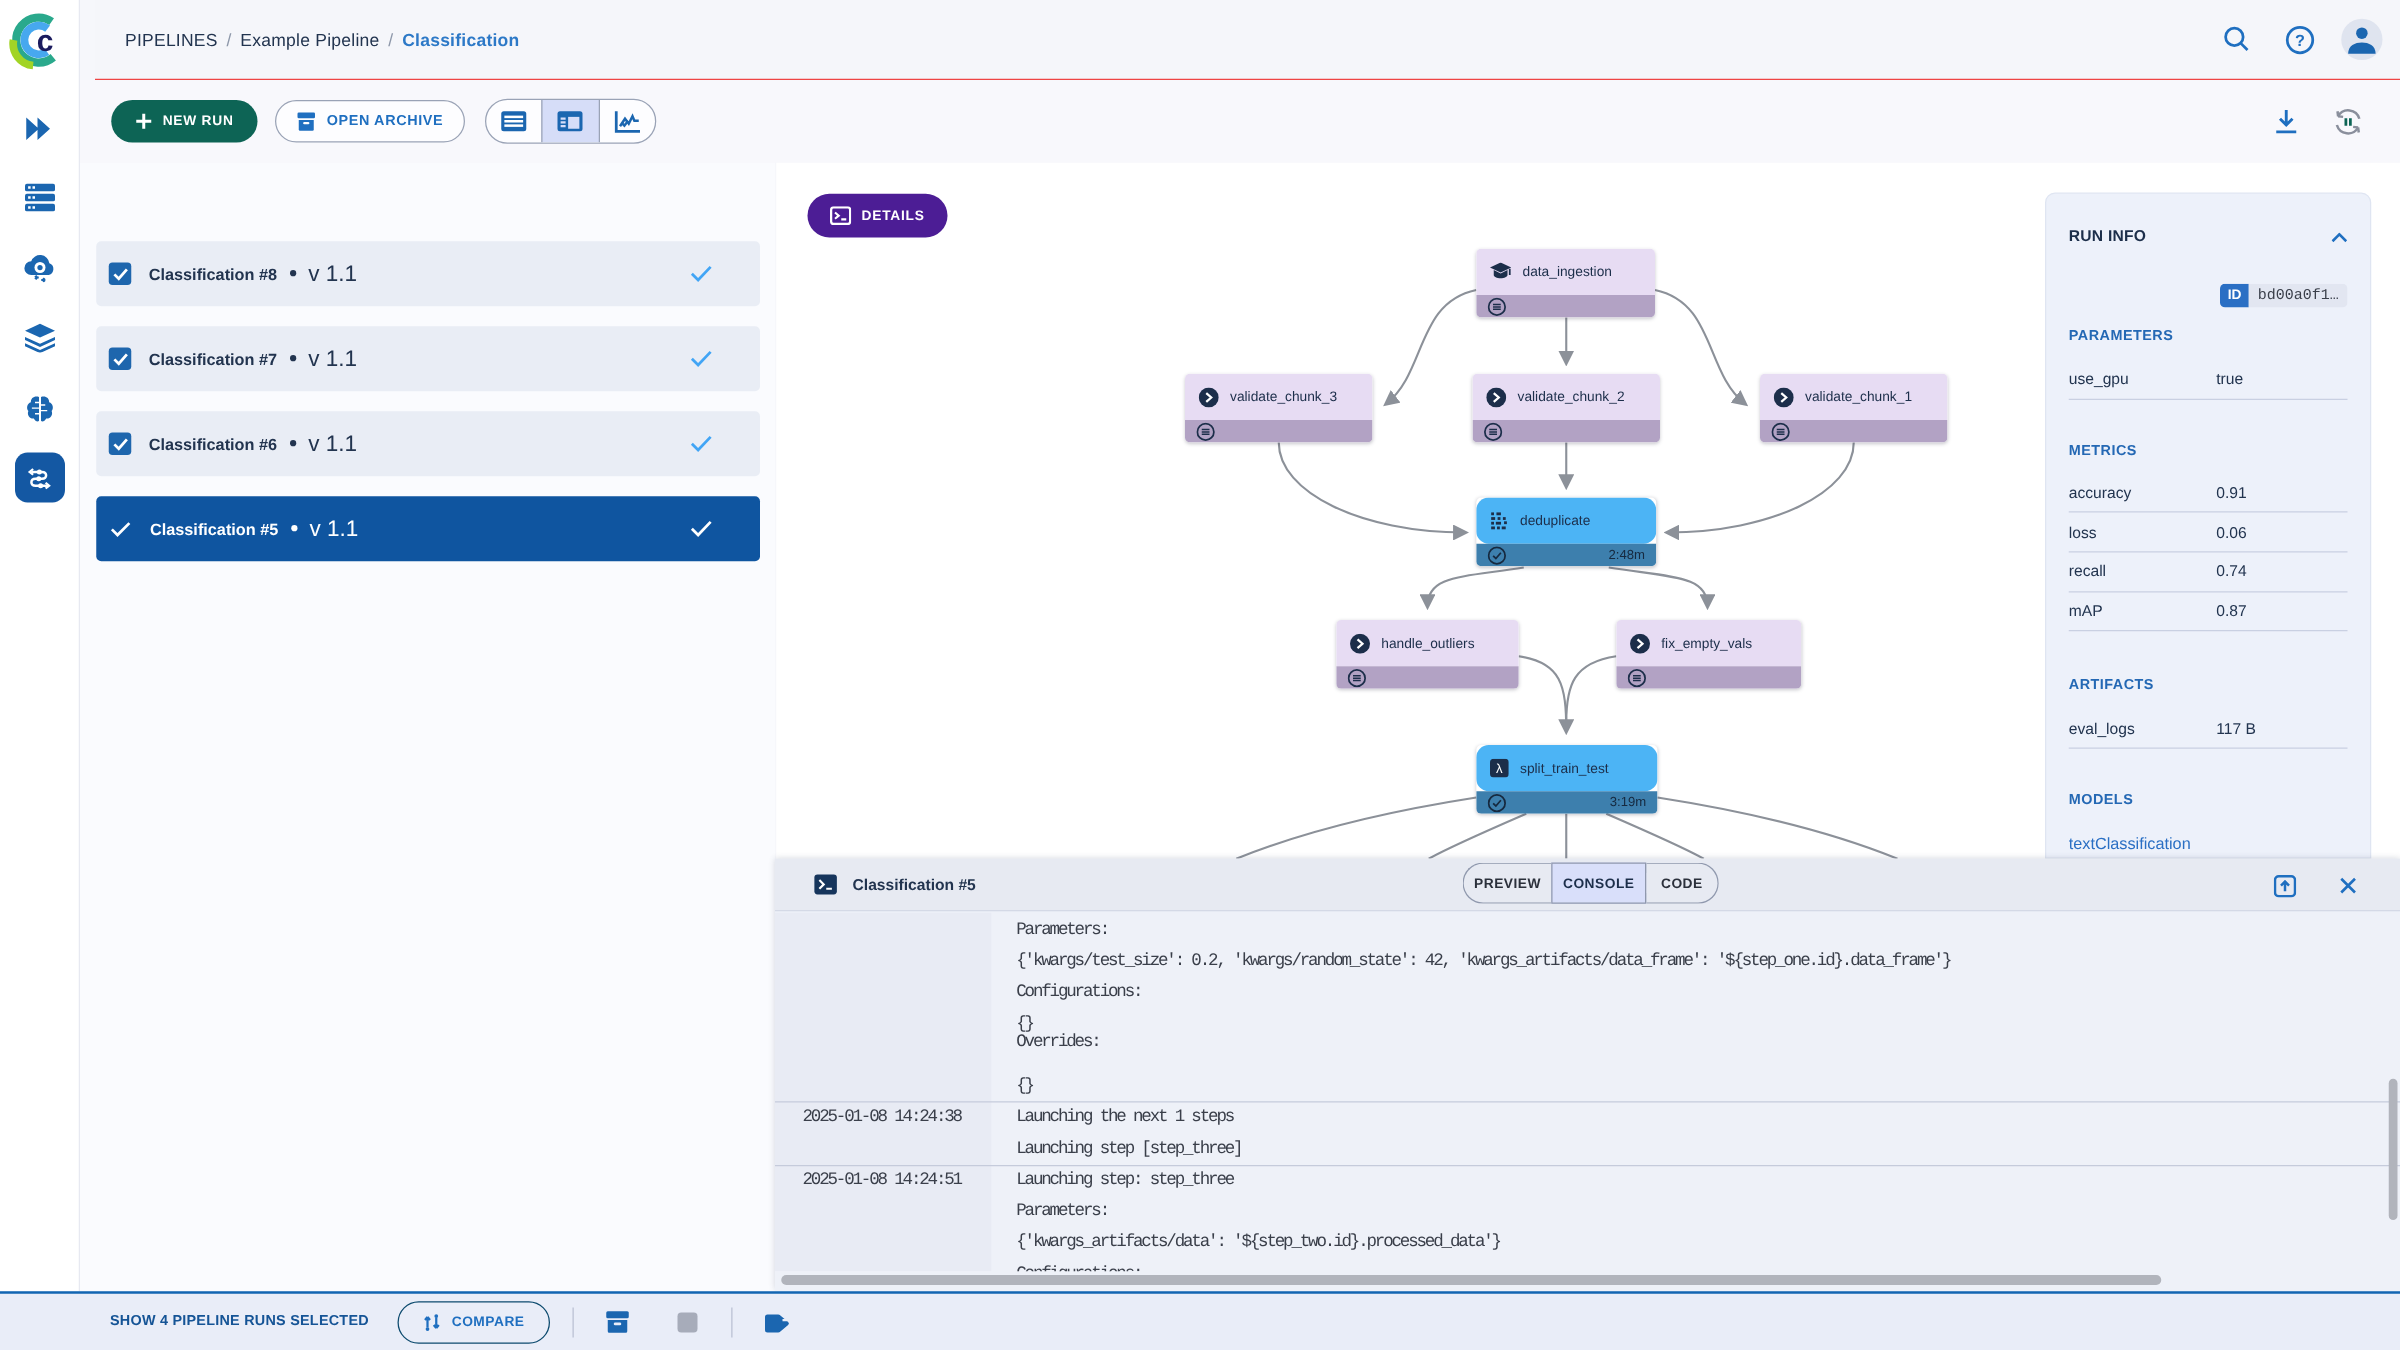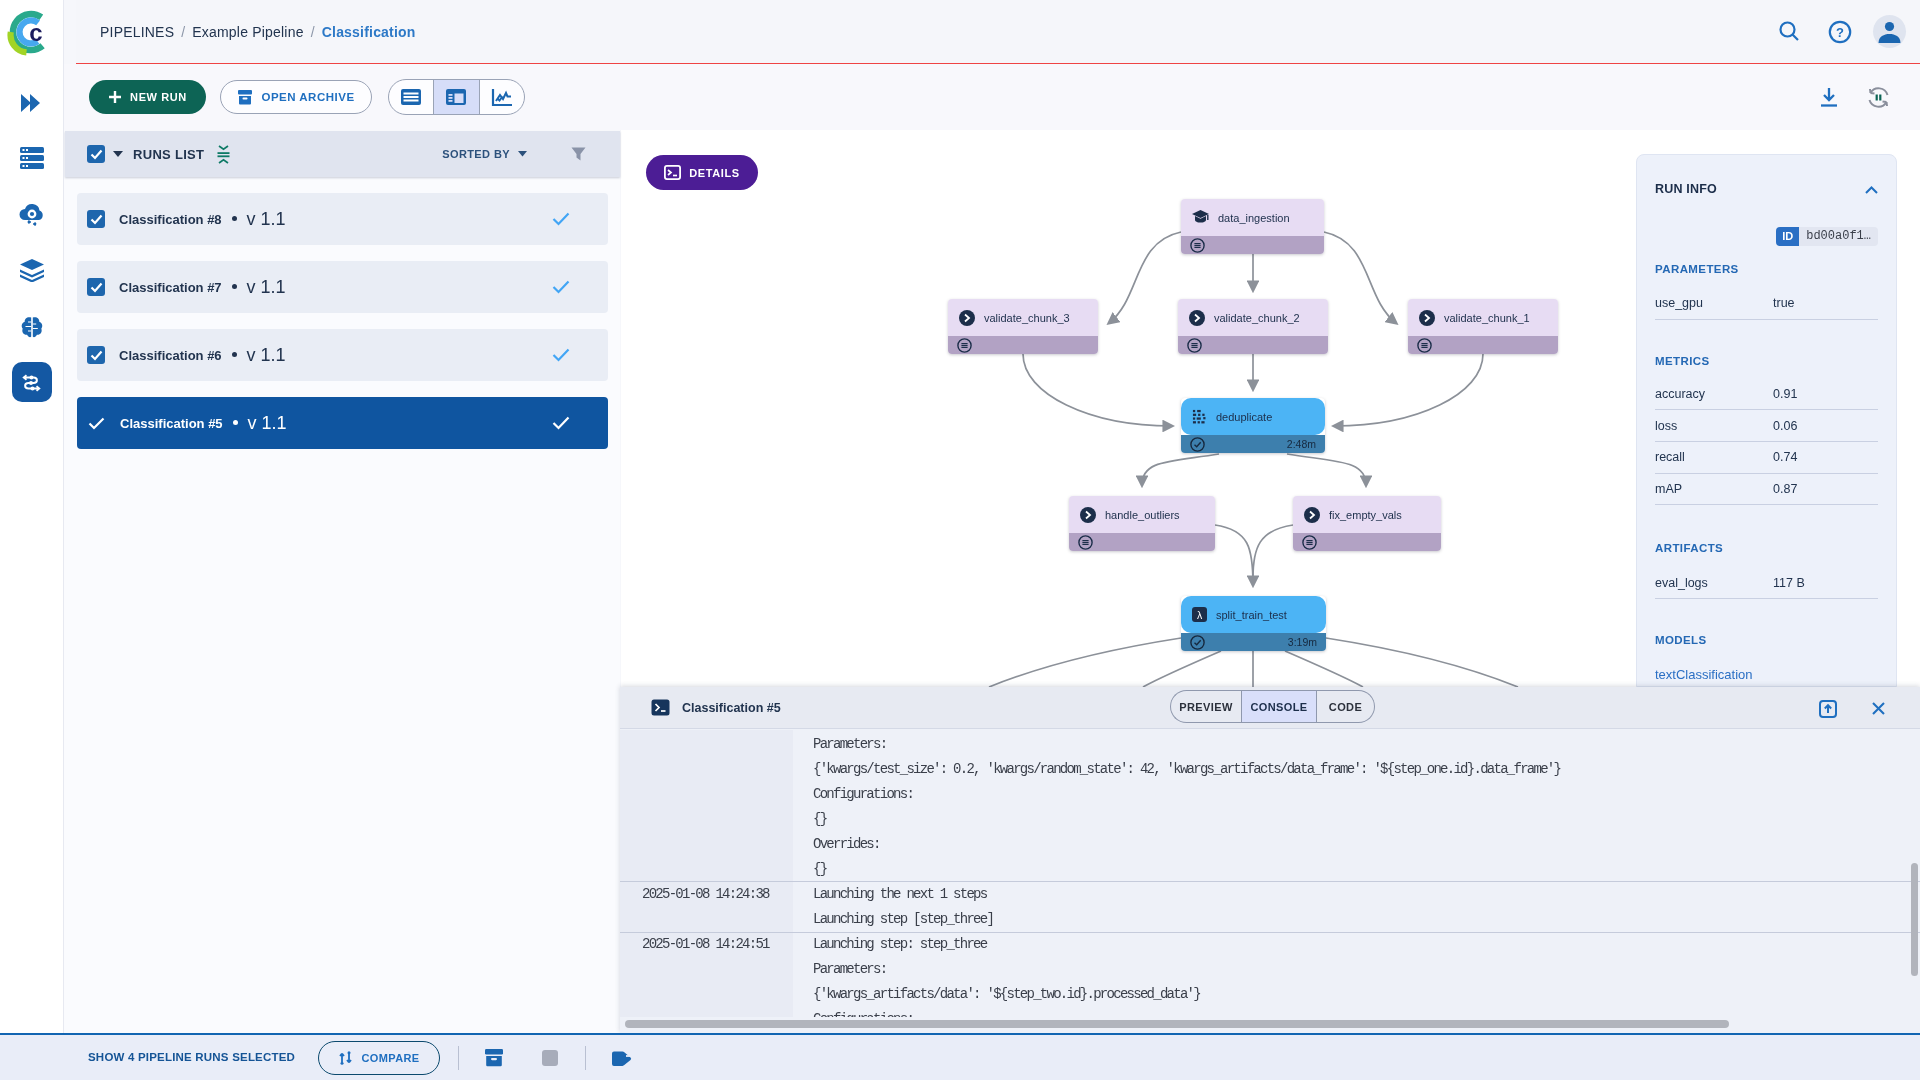--- a/index.html
+++ b/index.html
@@ -202,44 +202,20 @@
   <svg class="abs" style="right:29px; top:21px" width="25" height="25" viewBox="0 0 25 25">
     <path d="M21.5 10 A 9.3 9.3 0 0 0 4.5 8" stroke="#8a8f9c" stroke-width="2" fill="none"></path>
     <path d="M4.5 8 l-0.5 -4 M4.5 8 l4 0.5" stroke="#8a8f9c" stroke-width="2" fill="none"></path>
     <path d="M3.5 15 A 9.3 9.3 0 0 0 20.5 17" stroke="#8a8f9c" stroke-width="2" fill="none"></path>
     <path d="M20.5 17 l0.5 4 M20.5 17 l-4 -0.5" stroke="#8a8f9c" stroke-width="2" fill="none"></path>
     <path d="M10.7 9.5 V15.5 M14.3 9.5 V15.5" stroke="#0d6455" stroke-width="2.2"></path>
   </svg>
 </div>
 
 <div id="runspanel" class="abs">
-  <div id="runshead">
-    <div class="cbx" style="margin-left:22px; margin-right:8px">
-      <svg width="13" height="11" viewBox="0 0 13 11">
-          <path d="M1.5 5.5 L5 9 L11.5 1.5" stroke="#fff" stroke-width="2.2" fill="none"></path>
-        </svg>
-    </div>
-    <svg width="10" height="6" viewBox="0 0 10 6" style="margin-right:10px">
-        <path d="M0 0 L5 6 L10 0 Z" fill="#22344f"></path>
-      </svg>
-    <span style="font-size:13px; font-weight:bold; color:#22344f; letter-spacing:.3px">RUNS LIST</span>
-    <svg width="13" height="19" viewBox="0 0 13 19" style="margin-left:13px">
-      <path d="M2 1 L6.5 4.2 L11 1" stroke="#0e7a66" stroke-width="1.7" fill="none"></path>
-      <rect x="0.5" y="7.2" width="12" height="1.8" fill="#0e7a66"></rect>
-      <rect x="0.5" y="10.4" width="12" height="1.8" fill="#0e7a66"></rect>
-      <path d="M2 18 L6.5 14.8 L11 18" stroke="#0e7a66" stroke-width="1.7" fill="none"></path>
-    </svg>
-    <span style="margin-left:auto; font-size:11px; font-weight:bold; color:#2c517c; letter-spacing:.4px">SORTED BY</span>
-    <svg width="9" height="5.5" viewBox="0 0 9 5.5" style="margin-left:8px">
-        <path d="M0 0 L4.5 5.5 L9 0 Z" fill="#2c517c"></path>
-      </svg>
-    <svg width="15" height="14" viewBox="0 0 15 14" style="margin-left:44px; margin-right:34px">
-        <path d="M0.5 0.5 H14.5 L9.5 7 V13.5 L5.5 10.5 V7 Z" fill="#8a93a8"></path>
-      </svg>
-  </div>
   <div class="runitem" style="top:63px">
     <div class="cbx">
         <svg width="13" height="11" viewBox="0 0 13 11">
           <path d="M1.5 5.5 L5 9 L11.5 1.5" stroke="#fff" stroke-width="2.2" fill="none"></path>
         </svg>
       </div>
     <span class="name">Classification #8</span>
       <span class="dot"></span>
       <span class="ver">v 1.1</span>
     <svg width="18" height="14" viewBox="0 0 18 14" style="margin-left:auto; margin-right:38px">
@@ -523,21 +499,21 @@
     <svg class="abs" style="right:34px; top:14px" width="15" height="15" viewBox="0 0 15 15">
         <path d="M2 2 L13 13 M13 2 L2 13" stroke="#1f6fc0" stroke-width="2.1"></path>
       </svg>
   </div>
   <div id="consbody">
     <div id="tscol"></div>
     <div class="logline" style="top:2px">Parameters:</div>
     <div class="logline" style="top:27px">{'kwargs/test_size': 0.2, 'kwargs/random_state': 42, 'kwargs_artifacts/data_frame': '${step_one.id}.data_frame'}</div>
     <div class="logline" style="top:52px">Configurations:</div>
     <div class="logline" style="top:77px">{}</div>
-    <div class="logline" style="top:102px">Overrides:</div>
+    <div class="logline" style="top:92px">Overrides:</div>
     <div class="logline" style="top:127px">{}</div>
     <div class="csep" style="top:151px"></div>
     <div class="tstext" style="top:152px">2025-01-08 14:24:38</div>
     <div class="logline" style="top:152px">Launching the next 1 steps</div>
     <div class="logline" style="top:177px">Launching step [step_three]</div>
     <div class="csep" style="top:202px"></div>
     <div class="tstext" style="top:202px">2025-01-08 14:24:51</div>
     <div class="logline" style="top:202px">Launching step: step_three</div>
     <div class="logline" style="top:227px">Parameters:</div>
     <div class="logline" style="top:252px">{'kwargs_artifacts/data': '${step_two.id}.processed_data'}</div>

